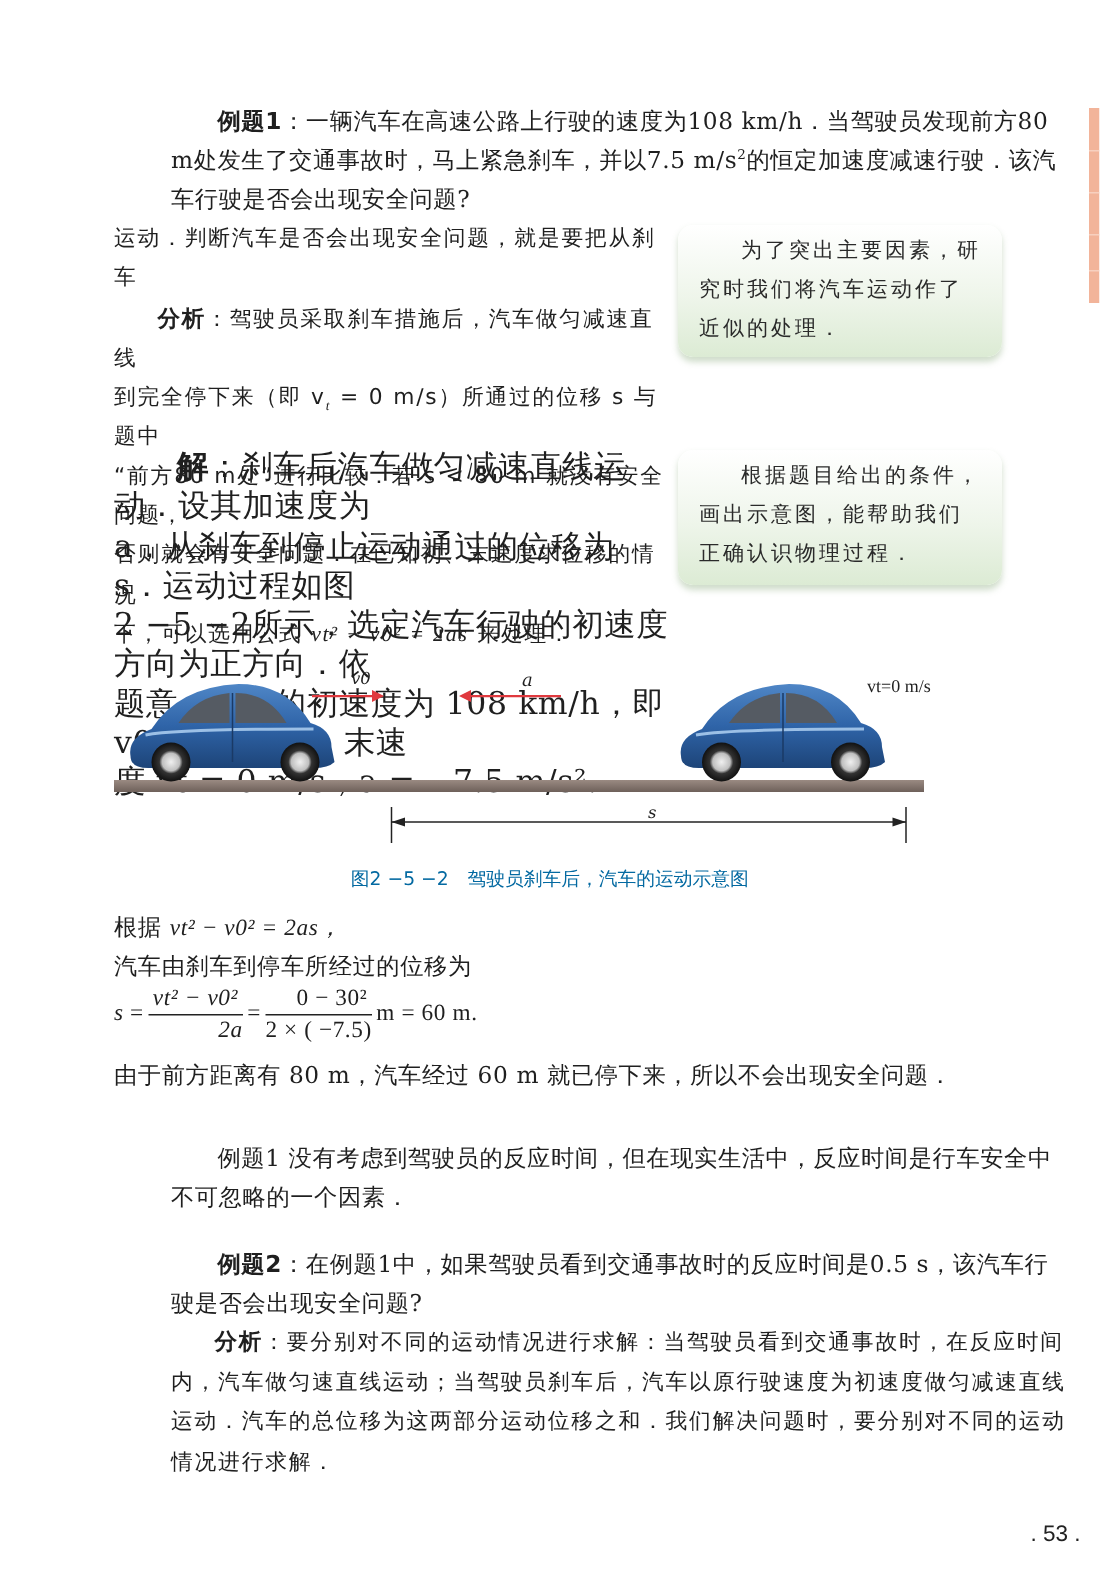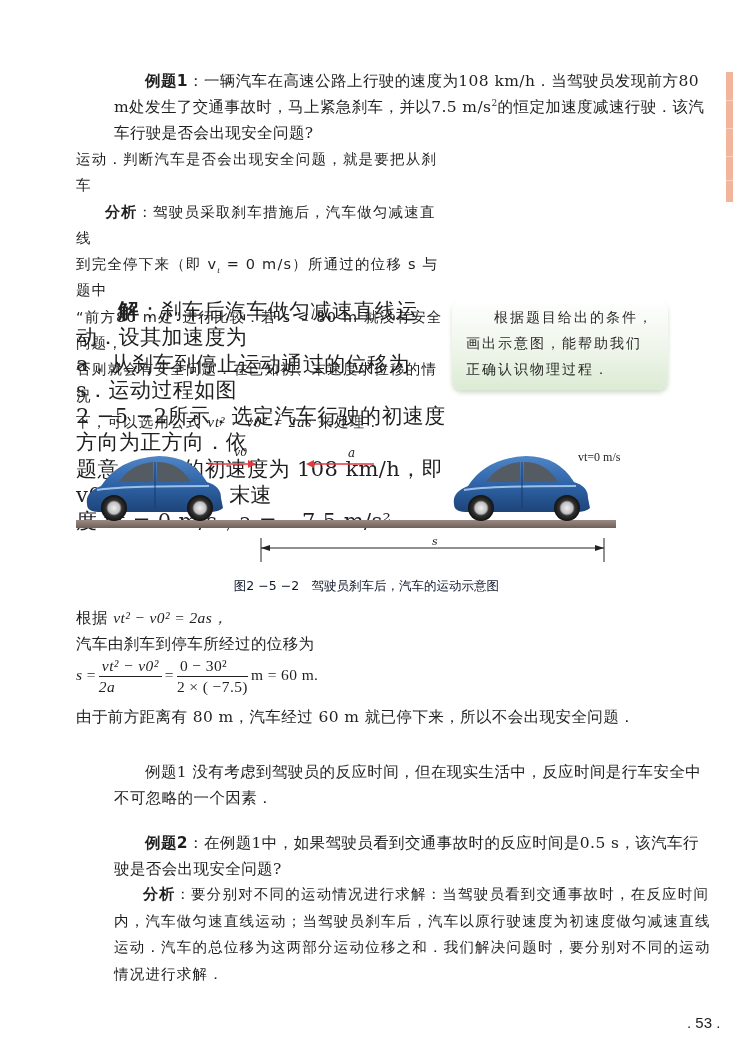--- a/index.html
+++ b/index.html
@@ -15,22 +15,22 @@
   .side-note { position: absolute; left: 452px; width: 216px; border-radius: 10px;
                background: linear-gradient(180deg, #ffffff 0%, #eef5ea 55%, #dcebd4 100%);
                box-shadow: 0 3px 4px rgba(150,180,140,0.45);
                font-family: "DejaVu Sans", "Liberation Sans", sans-serif; font-size: 14px;
                line-height: 26px; letter-spacing: 2px; color: #2a2a2a; padding: 4px 12px 8px 14px; box-sizing: border-box; }
   .side-note p { margin: 0; text-indent: 2em; }
   .margin-tab { position: absolute; left: 726px; top: 72px; width: 7px; height: 130px; background: #f2b49a; }
   .margin-tab .tick { position: absolute; left: 0; width: 7px; height: 1px; background: #f7d0bf; }
   .figure { position: absolute; left: 76px; top: 440px; width: 600px; height: 130px; }
   .caption { position: absolute; left: 0; width: 733px; top: 578px; text-align: center;
-             font-family: "DejaVu Sans", "Liberation Sans", sans-serif; font-size: 12.5px; color: #0f172a; }
-  .frac { display: inline-block; vertical-align: middle; text-align: left; margin: 0 3px; }
+             font-family: "DejaVu Sans", "Liberation Sans", sans-serif; font-size: 12.5px; color: #0369a1; }
+  .frac { display: inline-block; vertical-align: middle; text-align: right; margin: 0 3px; }
   .frac .num { display: block; border-bottom: 1px solid #222; padding: 0 3px; line-height: 20px; }
   .frac .den { display: block; line-height: 20px; }
   .page-num { position: absolute; left: 640px; top: 1014px; font-family: "Liberation Sans", sans-serif; font-size: 15px; color: #222; margin-left: 47px; }
 </style>
 </head>
 <body>
 
 <div class="page">
 
   <div class="margin-tab">
@@ -46,20 +46,23 @@
 
   <div class="para kai" style="top:146px; width:372px; line-height:26.3px;">
     <div>运动．判断汽车是否会出现安全问题，就是要把从刹车</div>
     <div style="text-indent:2em"><span class="bold" style="font-size:15px">分析</span><span>：驾驶员采取刹车措施后，汽车做匀减速直线</span></div>
     <div><span>到完全停下来（即 v</span><sub><i class="v">t</i></sub><span> = 0 m/s）所通过的位移 s 与题中</span></div>
     <div>“前方80 m处”进行比较．若 s &lt; 80 m 就没有安全问题，</div>
     <div>否则就会有安全问题．在已知初、末速度求位移的情况</div>
     <div><span>下，可以选用公式 </span><i class="v">vt² − v0² = 2as</i><span> </span><span>来处理．</span></div>
   </div>
 
+  <div class="side-note" style="top:150px; height:88px;">
+    <p>为了突出主要因素，研究时我们将汽车运动作了近似的处理．</p>
+  </div>
 
   <div class="para" style="top:298px; width:372px; line-height:26.3px; font-size:21px;">
     <div style="text-indent:2em"><span class="bold">解</span><span>：刹车后汽车做匀减速直线运动．设其加速度为</span></div>
     <div>a，从刹车到停止运动通过的位移为 s．运动过程如图</div>
     <div>2 −5 −2所示，选定汽车行驶的初速度方向为正方向．依</div>
     <div>题意，汽车的初速度为 108 km/h，即 v0 = 30 m/s，末速</div>
     <div>度 vt = 0 m/s，a = −7.5 m/s².</div>
   </div>
 
   <div class="side-note" style="top:300px; height:90px;">

